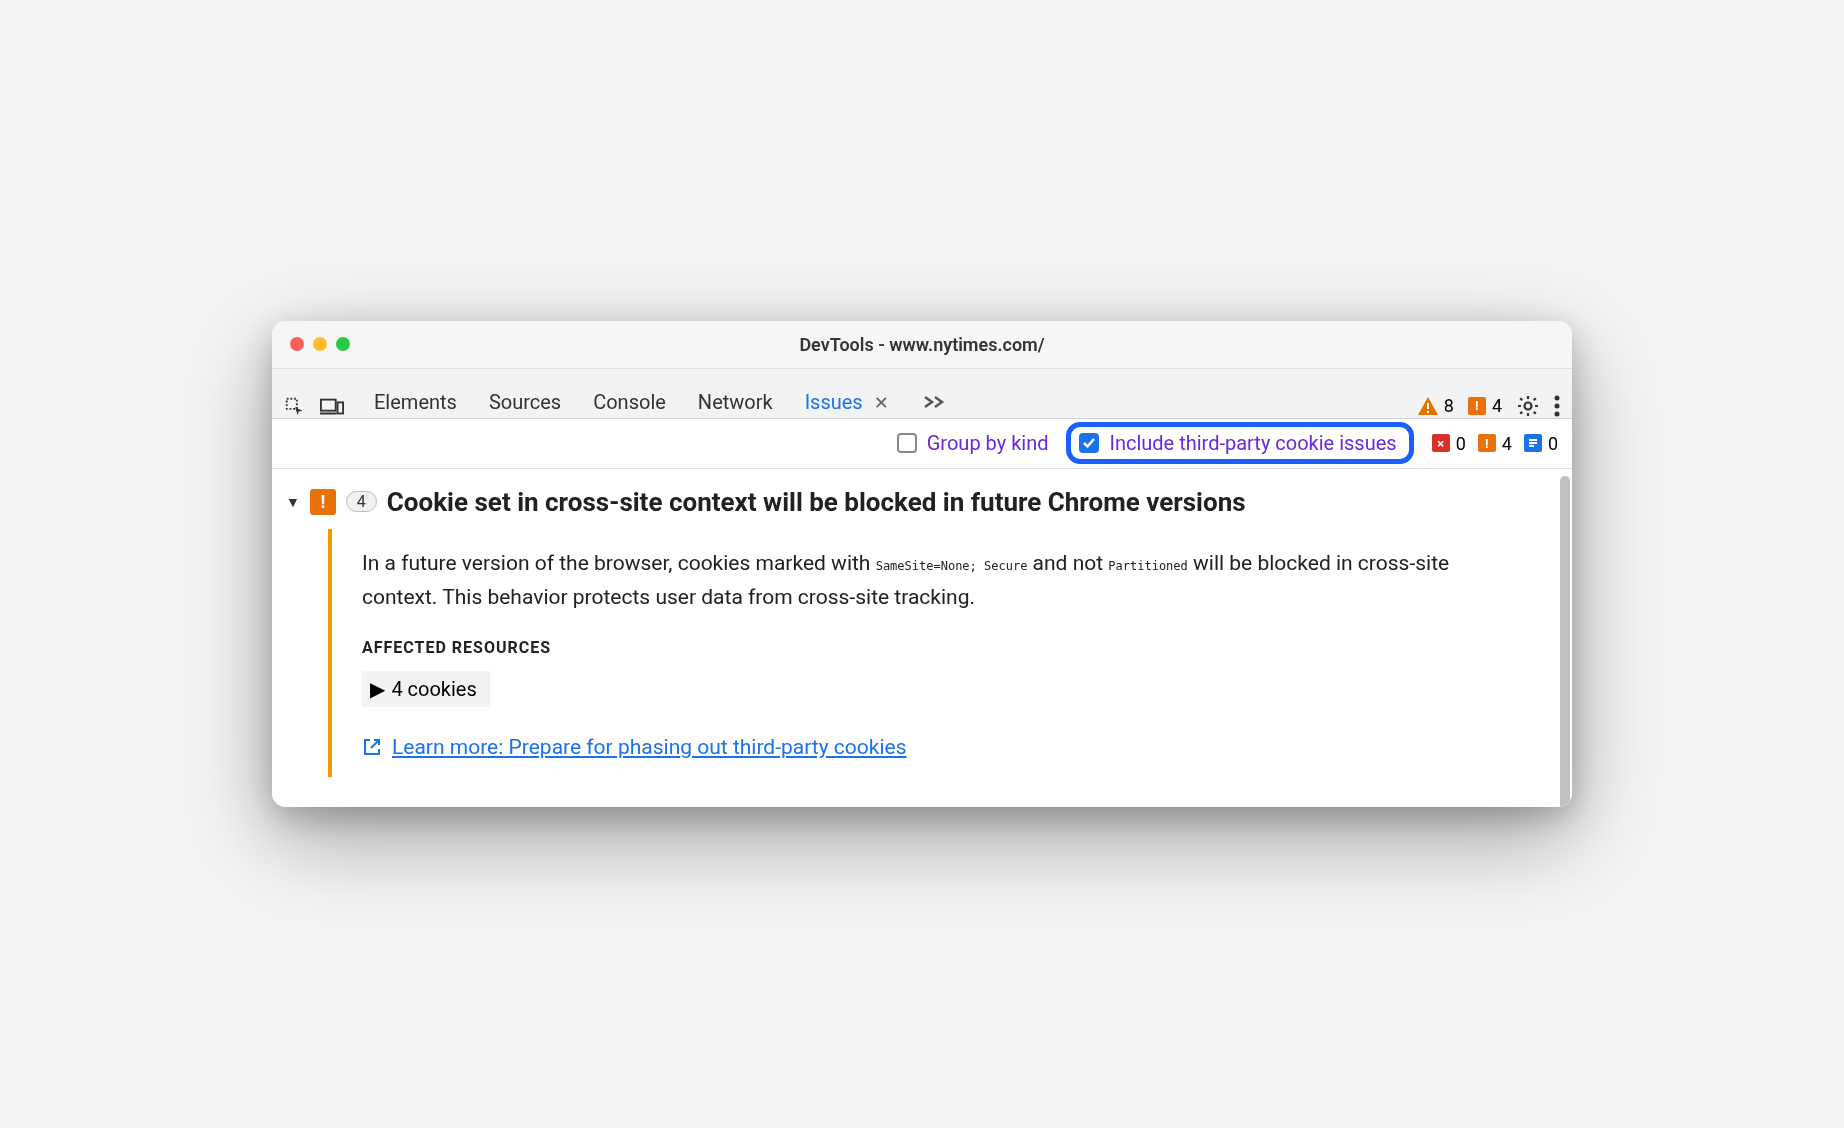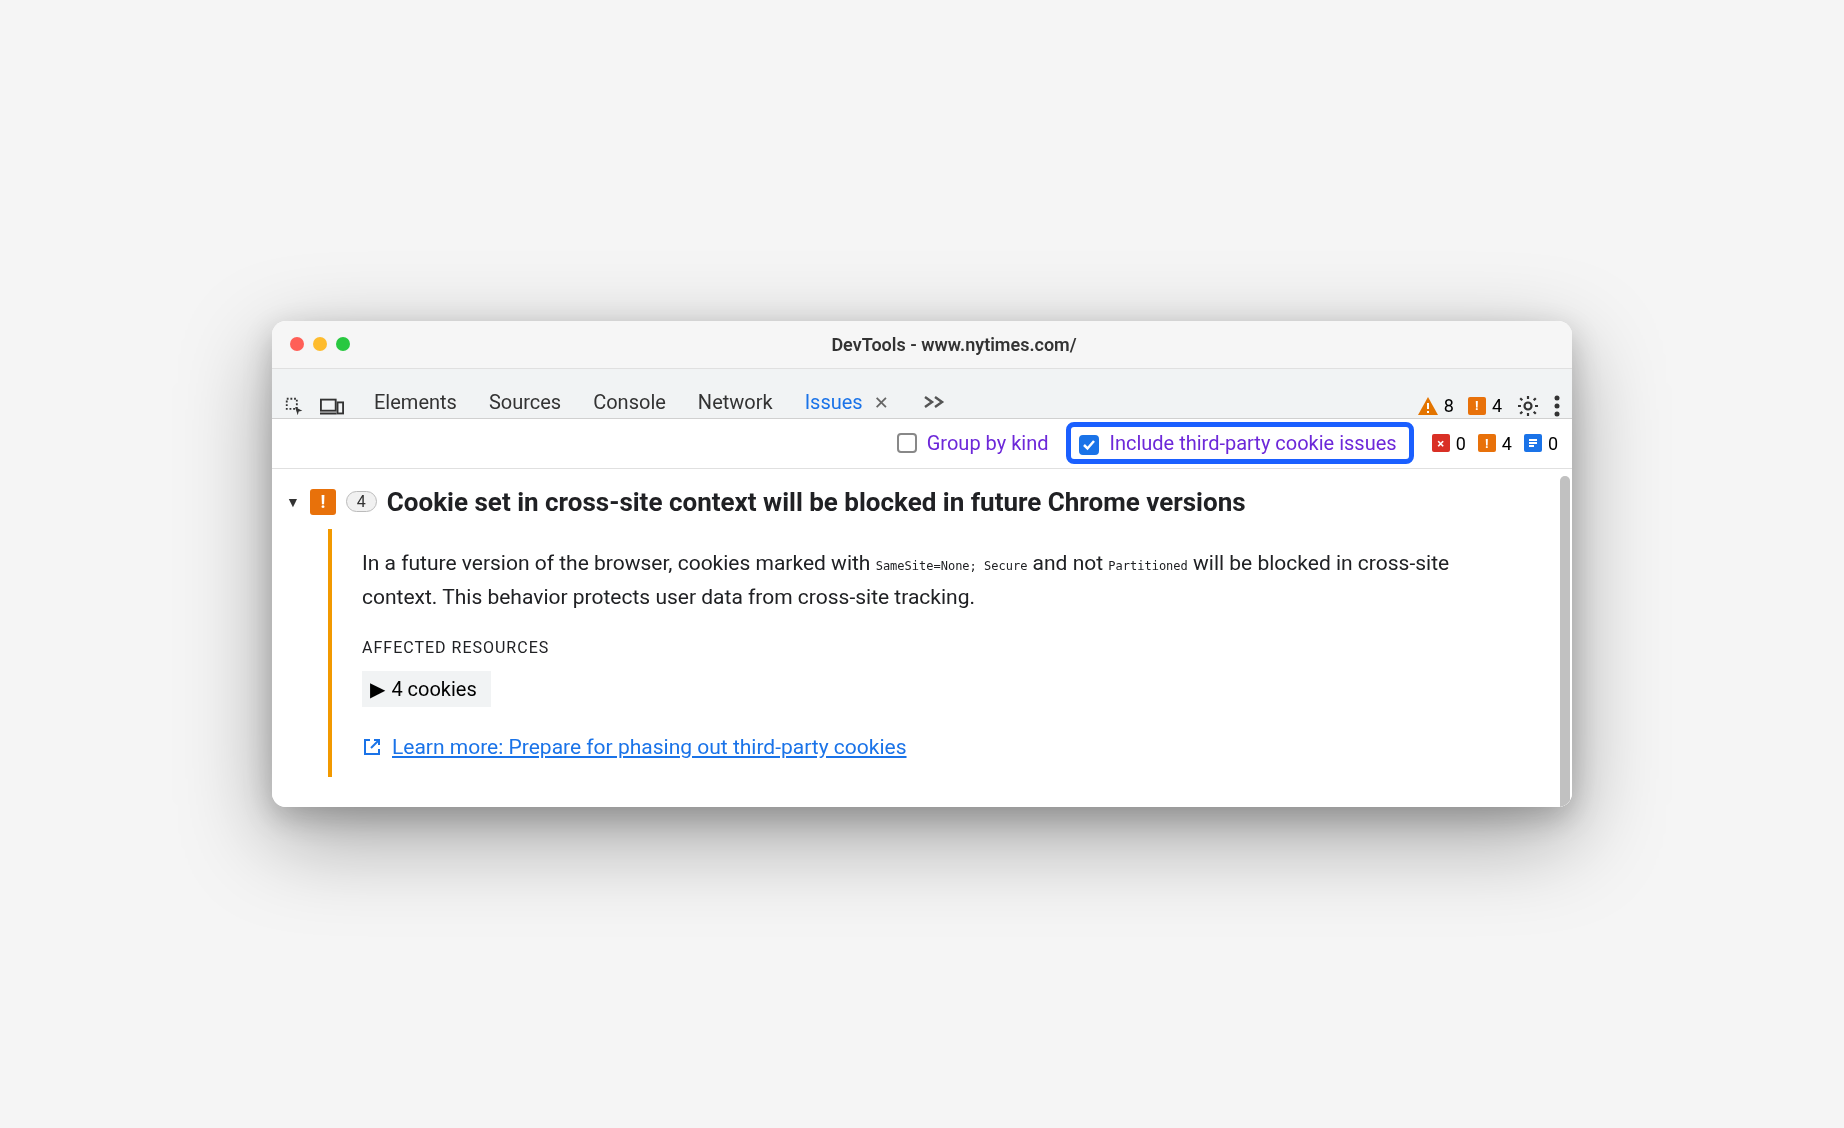--- a/index.html
+++ b/index.html
@@ -41,21 +41,20 @@
     .tl-red { background: #ff5f57; }
     .tl-yellow { background: #febc2e; }
     .tl-green { background: #28c840; }
     .titlebar-title {
       position: absolute;
       left: 50%;
       transform: translateX(-50%);
       font-size: 18px;
       font-weight: 600;
       color: #333;
-      margin-left: 32px;
     }
     .toolbar {
       height: 50px;
       background: #f1f3f4;
       border-bottom: 1px solid #d0d0d0;
       display: flex;
       align-items: flex-end;
       padding: 0 12px;
       gap: 8px;
     }
@@ -135,23 +134,22 @@
     }
     .checkbox-group {
       display: flex;
       align-items: center;
       gap: 10px;
       font-size: 20px;
       color: #6d28d9;
     }
     .checkbox-group.highlighted {
       border: 5px solid #1a5fff;
-      border-radius: 8px;
+      border-radius: 14px;
       padding: 4px 12px 4px 8px;
-      align-items: flex-end;
     }
     .checkbox {
       width: 20px;
       height: 20px;
       border: 2px solid #888;
       border-radius: 4px;
       display: inline-flex;
       align-items: center;
       justify-content: center;
     }
@@ -222,21 +220,21 @@
       color: #202124;
       line-height: 1.6;
       margin-bottom: 24px;
     }
     .issue-desc code {
       font-family: Menlo, Consolas, monospace;
       font-size: 12px;
     }
     .affected-heading {
       font-size: 16px;
-      font-weight: 400;
+      font-weight: 700;
       letter-spacing: 1px;
       color: #202124;
       margin-bottom: 14px;
       margin-top: 16px;
     }
     .affected-item {
       display: inline-flex;
       align-items: center;
       gap: 6px;
       background: #f1f3f4;

